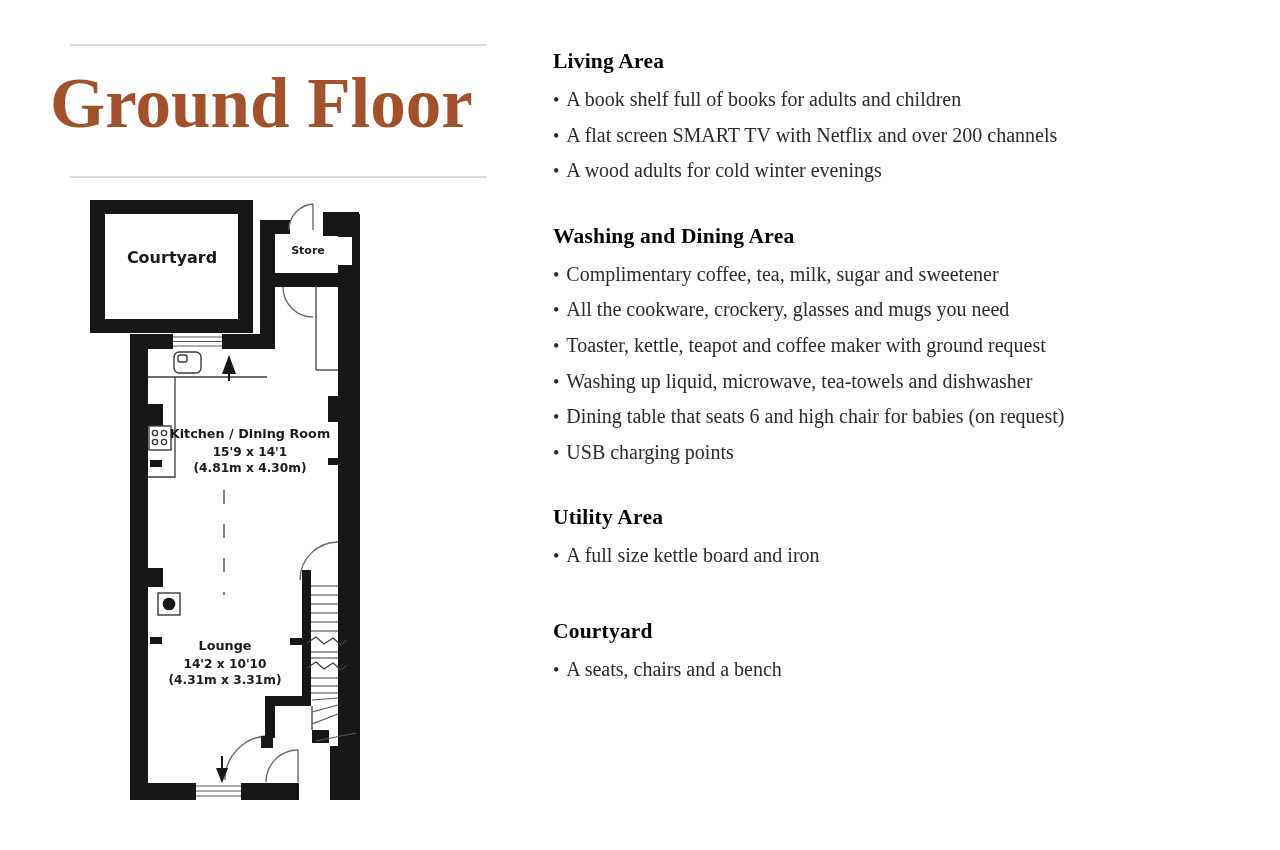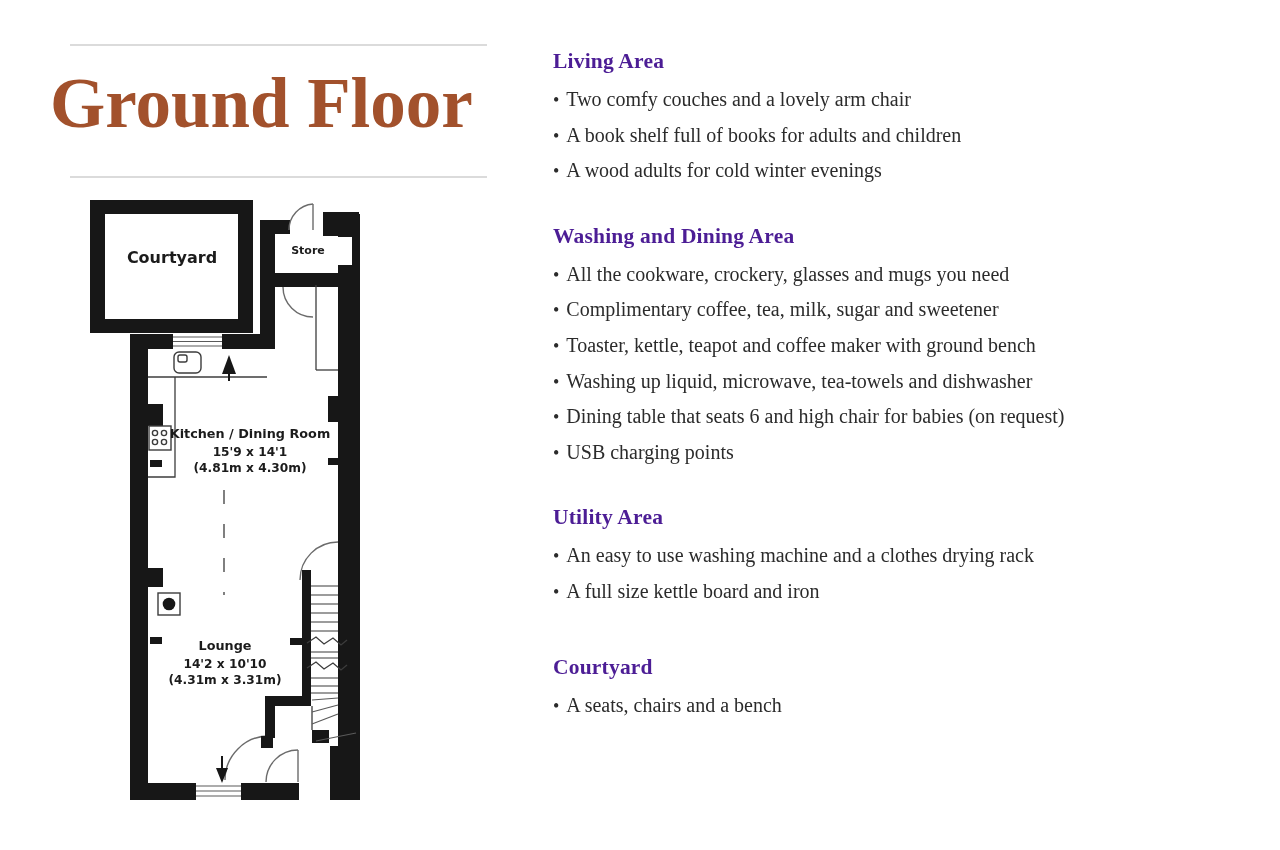--- a/index.html
+++ b/index.html
@@ -16,21 +16,21 @@
   #page-title {
     position:absolute; left:50px; top:68px; width:440px;
     font-size:71px; font-weight:bold; color:#a2512c;
     letter-spacing:0px; white-space:nowrap; line-height:1;
   }
   #plan { position:absolute; left:75px; top:190px; }
   #right-col { position:absolute; left:553px; top:46px; width:625px; }
   .section { margin-bottom:32px; }
   .section:nth-of-type(3) { margin-bottom:42px; }
   .section h2 {
-    font-size:21.5px; font-weight:bold; color:#4c1d95;
+    font-size:21.5px; font-weight:bold; color:#000000;
     line-height:30px; margin-bottom:6px; letter-spacing:0.2px;
   }
   .li {
     font-size:20px; color:#2b2b2b; line-height:34.6px; white-space:nowrap;
   }
   .li .bullet { margin-right:7px; font-size:18px; }
   svg text {
     font-family:"DejaVu Sans", sans-serif; fill:#1b1b1b; font-weight:700;
   }
   .wall { fill:#171717; }
@@ -173,40 +173,39 @@
     <text x="175" y="282" text-anchor="middle" style="font-size:12.2px;">(4.81m x 4.30m)</text>
     <text x="150" y="460" text-anchor="middle" style="font-size:12.8px;">Lounge</text>
     <text x="150" y="478" text-anchor="middle" style="font-size:12.2px;">14'2 x 10'10</text>
     <text x="150" y="494" text-anchor="middle" style="font-size:12.2px;">(4.31m x 3.31m)</text>
   </svg>
 
   <div id="right-col">
     <div class="section">
       <h2>Living Area</h2>
       <div>
-          <div class="li"><span class="bullet">•</span><span>Two comfy couches and a lovely arm chair</span></div>
           <div class="li"><span class="bullet">•</span><span>A book shelf full of books for adults and children</span></div>
+          <div class="li"><span class="bullet">•</span><span>A flat screen SMART TV with Netflix and over 200 channels</span></div>
           <div class="li"><span class="bullet">•</span><span>A wood adults for cold winter evenings</span></div>
         </div>
     </div>
     <div class="section">
       <h2>Washing and Dining Area</h2>
       <div>
+          <div class="li"><span class="bullet">•</span><span>Complimentary coffee, tea, milk, sugar and sweetener</span></div>
           <div class="li"><span class="bullet">•</span><span>All the cookware, crockery, glasses and mugs you need</span></div>
-          <div class="li"><span class="bullet">•</span><span>Complimentary coffee, tea, milk, sugar and sweetener</span></div>
-          <div class="li"><span class="bullet">•</span><span>Toaster, kettle, teapot and coffee maker with ground bench</span></div>
+          <div class="li"><span class="bullet">•</span><span>Toaster, kettle, teapot and coffee maker with ground request</span></div>
           <div class="li"><span class="bullet">•</span><span>Washing up liquid, microwave, tea-towels and dishwasher</span></div>
           <div class="li"><span class="bullet">•</span><span>Dining table that seats 6 and high chair for babies (on request)</span></div>
           <div class="li"><span class="bullet">•</span><span>USB charging points</span></div>
         </div>
     </div>
     <div class="section">
       <h2>Utility Area</h2>
       <div>
-          <div class="li"><span class="bullet">•</span><span>An easy to use washing machine and a clothes drying rack</span></div>
           <div class="li"><span class="bullet">•</span><span>A full size kettle board and iron</span></div>
         </div>
     </div>
     <div class="section">
       <h2>Courtyard</h2>
       <div>
           <div class="li"><span class="bullet">•</span><span>A seats, chairs and a bench</span></div>
         </div>
     </div>
   </div>

